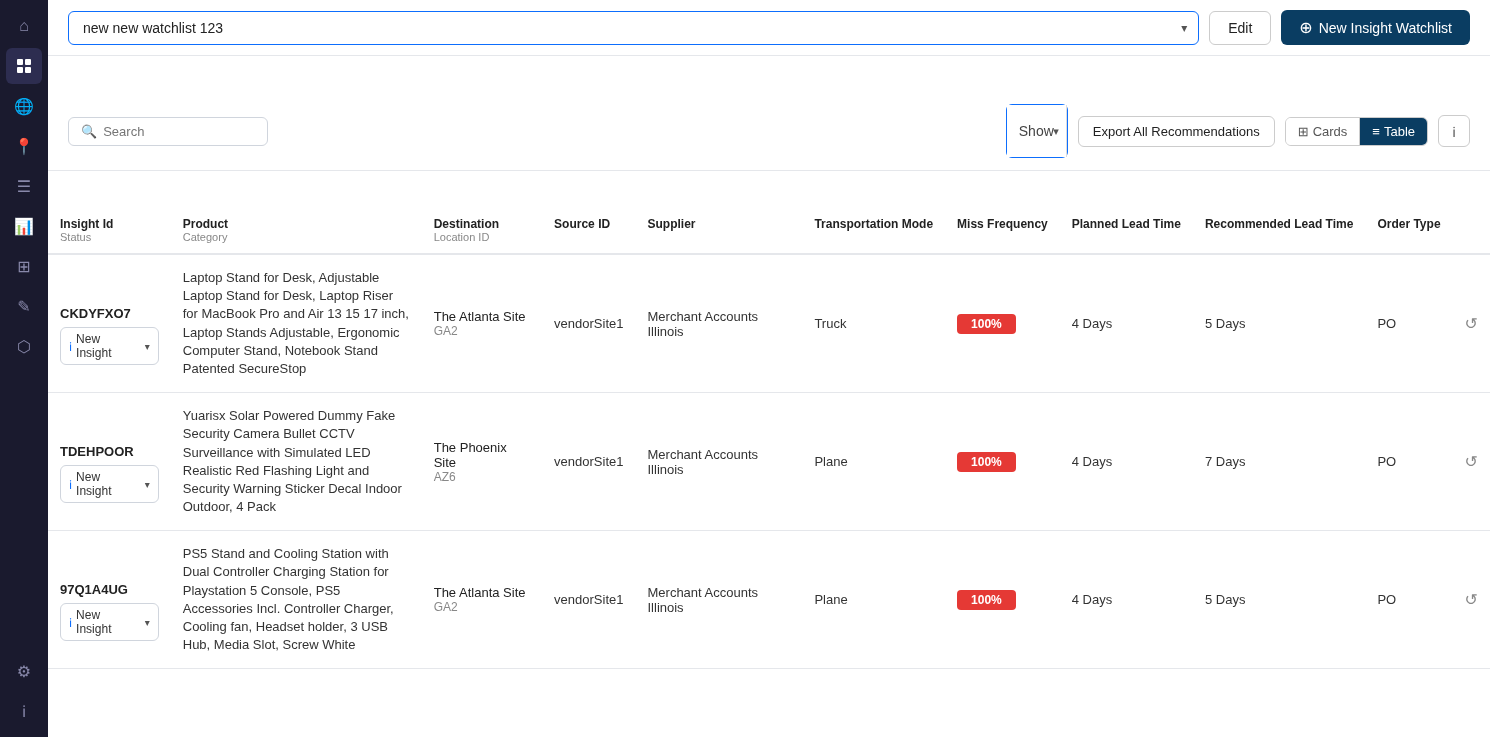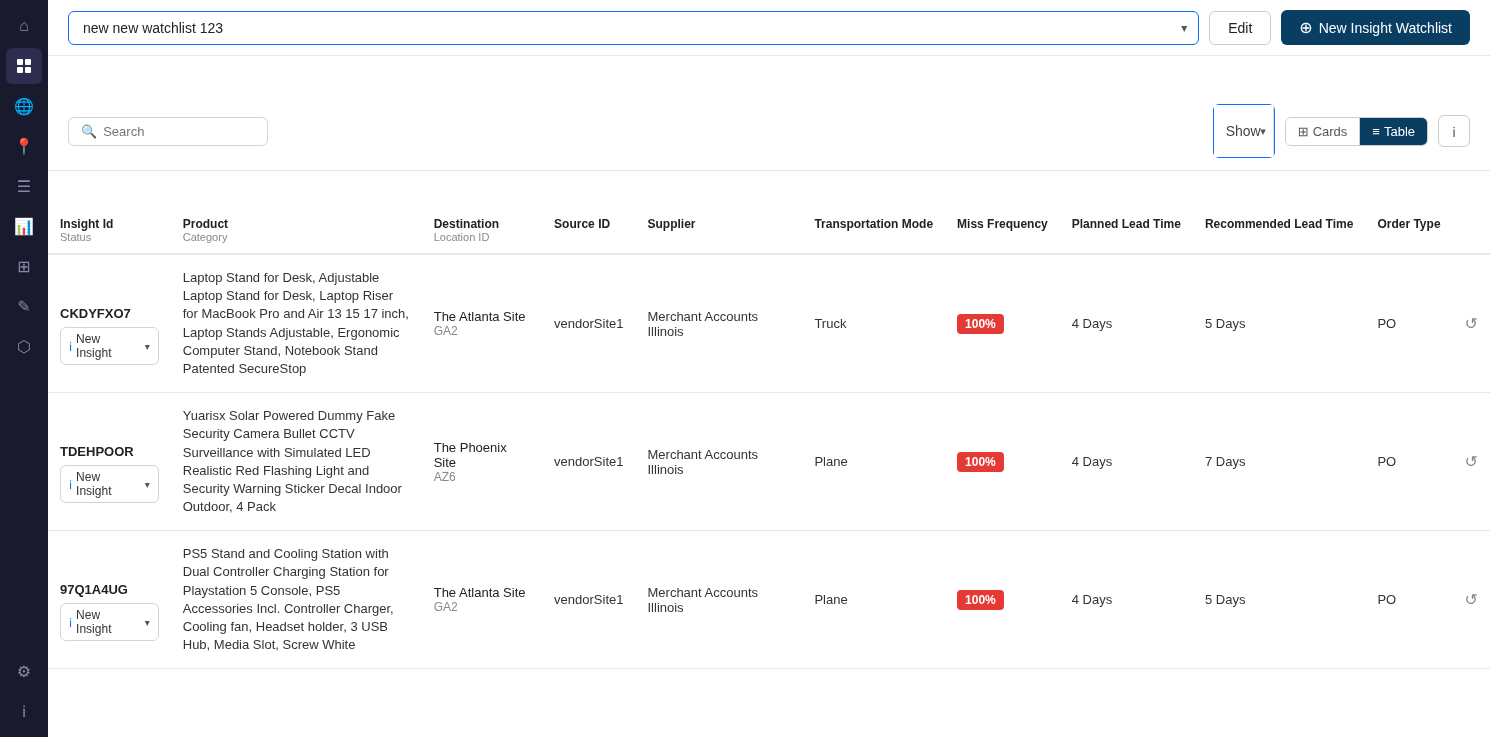--- a/index.html
+++ b/index.html
@@ -269,21 +269,21 @@
     }
     .status-info-icon { color: #0d6efd; font-size: 12px; }
     .status-chevron { color: #555; font-size: 10px; margin-left: 4px; }
     .destination-name { font-weight: 500; color: #222; }
     .destination-id { color: #888; font-size: 12px; }
     .miss-badge {
       display: inline-block;
       background: #e53935;
       color: #fff;
       border-radius: 4px;
-      padding: 3px 8px;
+      padding: 3px 14px;
       font-size: 12px;
       font-weight: 600;
     }
     .refresh-icon {
       color: #888;
       font-size: 16px;
       cursor: pointer;
     }
     .product-name {
       font-size: 13px;
@@ -336,20 +336,21 @@
   <div class="toolbar">
     <div class="search-box">
       <span class="search-icon">🔍</span>
       <input type="text" placeholder="Search" style="">
     </div>
     <div class="toolbar-spacer"></div>
     <div class="show-filter-wrapper">
       <span class="show-label">Show</span>
       <span class="show-filter-arrow">▾</span>
     </div>
+    <button class="btn-export">Export All Recommendations</button>
     <div class="view-toggle">
       <button class="view-btn">
         <span>⊞</span>
         <span>Cards</span>
       </button>
       <button class="view-btn active">
         <span>≡</span>
         <span>Table</span>
       </button>
     </div>

